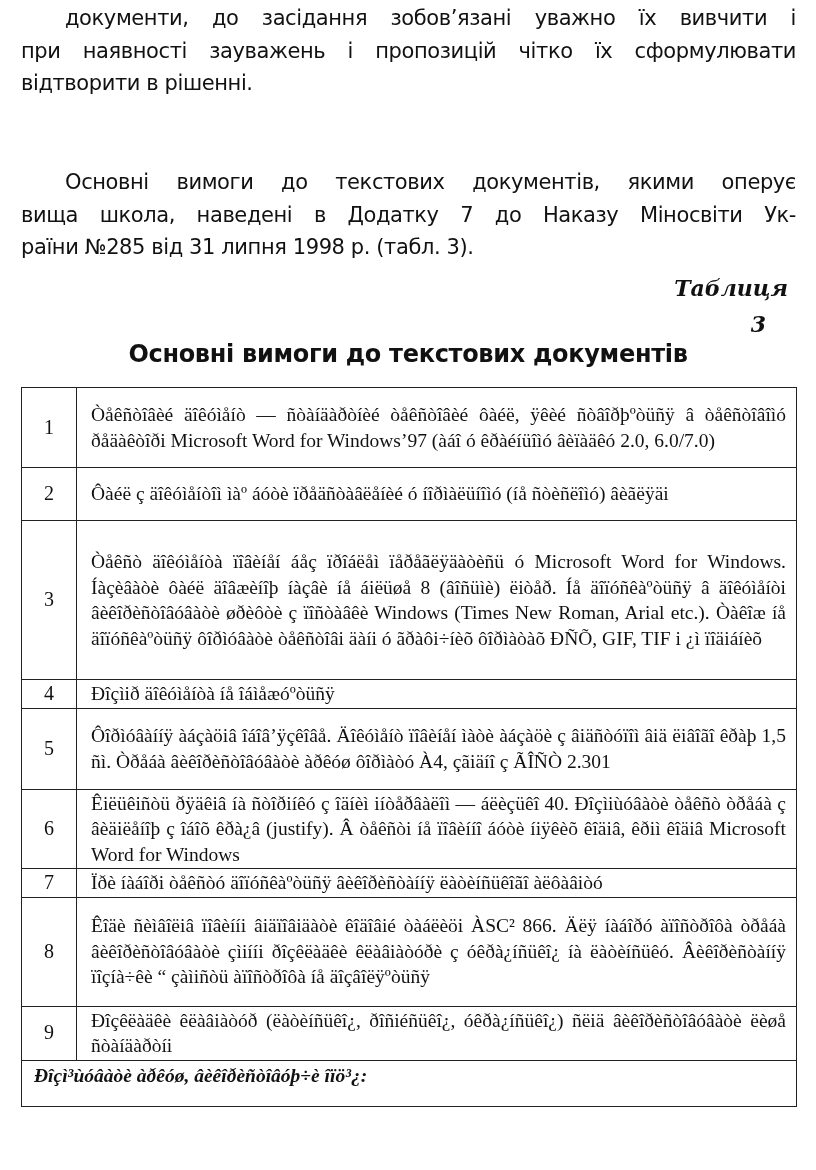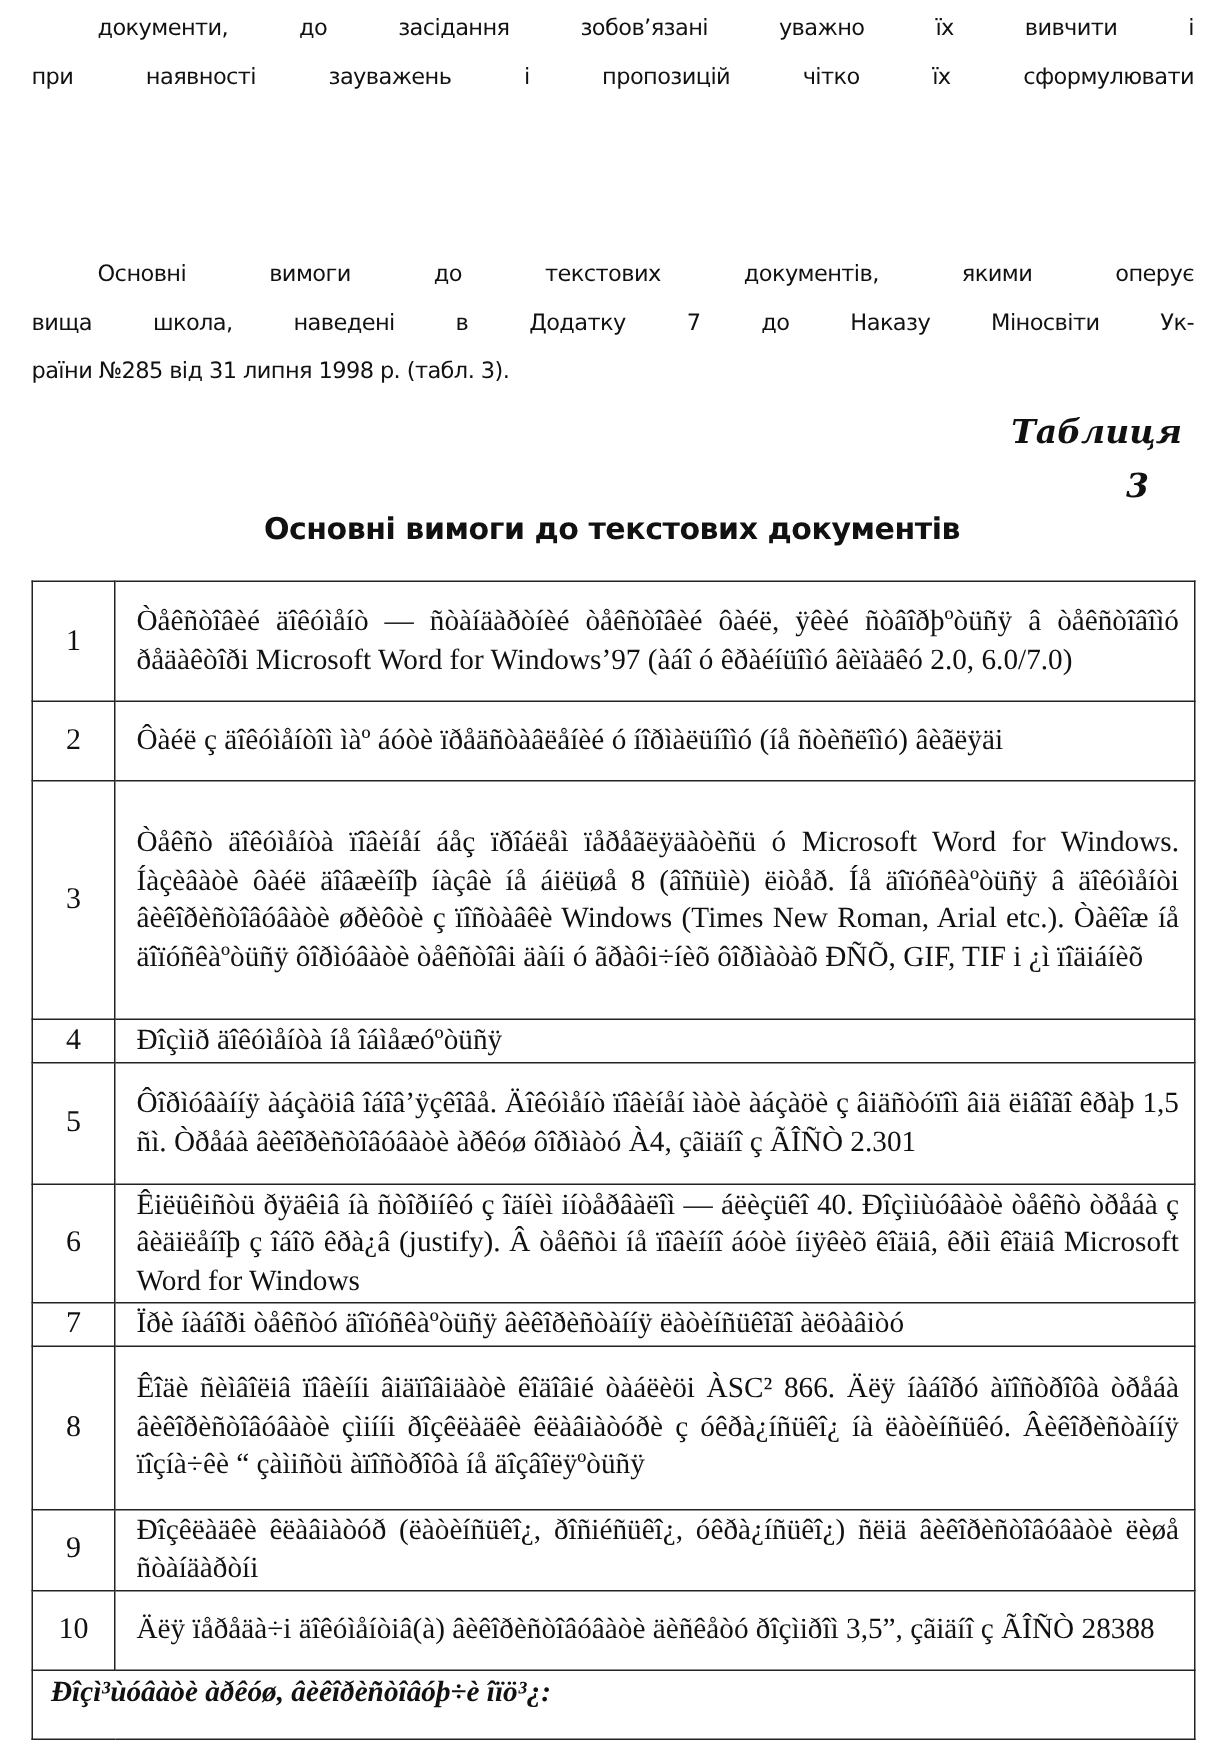--- a/index.html
+++ b/index.html
@@ -1,38 +1,38 @@
 <!DOCTYPE html>
 <html><head>
 <meta charset="utf-8">
 <style>
   html, body { margin: 0; padding: 0; background: #ffffff; }
   body { width: 816px; height: 1170px; position: relative; overflow: hidden; color: #111; }
   .page { position: absolute; left: 0; top: 0; width: 816px; height: 1170px; }
   .para {
     position: absolute; left: 21px; width: 775px;
     font-family: "DejaVu Sans", sans-serif;
-    font-size: 15px; line-height: 32.5px;
+    font-size: 21px; line-height: 32.5px;
     text-align: justify; letter-spacing: -0.4px;
     transform-origin: left top;
   }
   .para .line { display: block; white-space: nowrap; text-align-last: justify; }
   .para .line.last { text-align-last: left; }
   .indent { padding-left: 44px; }
   .caption {
     position: absolute; right: 28px; top: 270px; width: 130px;
     font-family: "DejaVu Serif", serif; font-style: italic;
     font-size: 22px; line-height: 36px; text-align: right; font-weight: bold;
   }
   .caption .num { display: block; padding-right: 22px; }
   .table-title {
     position: absolute; left: 0; width: 816px; top: 340px;
     text-align: center;
     font-family: "DejaVu Sans", sans-serif; font-weight: bold;
-    font-size: 20px; letter-spacing: -0.3px;
+    font-size: 24px; letter-spacing: -0.3px;
   }
   table.req {
     position: absolute; left: 21px; top: 387px; width: 776px;
     border-collapse: collapse;
     font-family: "Liberation Serif", serif; font-size: 19.5px; line-height: 25.5px;
   }
   table.req td { border: 1.5px solid #222; vertical-align: middle; }
   table.req td.n { width: 52px; text-align: center; font-size: 20px; }
   table.req td.t { padding: 1px 10px 1px 14px; text-align: justify; }
   table.req td.foot {
@@ -40,20 +40,21 @@
   }
 </style>
 </head>
 <body>
 
 <div class="page">
 
   <div class="para" style="top:2px;">
     <span class="line indent"><span style="white-space: nowrap;">документи, до засідання зобов’язані уважно їх вивчити і</span></span>
     <span class="line"><span style="white-space: nowrap;">при наявності зауважень і пропозицій чітко їх сформулювати</span></span>
+    <span class="line last"><span style="white-space: nowrap;">відтворити в рішенні.</span></span>
   </div>
 
   <div class="para" style="top:166px;">
     <span class="line indent"><span style="white-space: nowrap;">Основні вимоги до текстових документів, якими оперує</span></span>
     <span class="line"><span style="white-space: nowrap;">вища школа, наведені в Додатку 7 до Наказу Міносвіти Ук-</span></span>
     <span class="line last"><span style="white-space: nowrap;">раїни №285 від 31 липня 1998 р. (табл. 3).</span></span>
   </div>
 
   <div class="caption">
     <span>Таблиця</span>
@@ -93,23 +94,19 @@
       <td class="t">Ïðè íàáîði òåêñòó äîïóñêàºòüñÿ âèêîðèñòàííÿ ëàòèíñüêîãî àëôàâiòó</td>
     </tr>
     <tr style="height:109px;">
       <td class="n">8</td>
       <td class="t">Êîäè ñèìâîëiâ ïîâèííi âiäïîâiäàòè êîäîâié òàáëèöi ÀSC² 866. Äëÿ íàáîðó àïîñòðîôà òðåáà âèêîðèñòîâóâàòè çìiííi ðîçêëàäêè êëàâiàòóðè ç óêðà¿íñüêî¿ íà ëàòèíñüêó. Âèêîðèñòàííÿ ïîçíà÷êè “ çàìiñòü àïîñòðîôà íå äîçâîëÿºòüñÿ</td>
     </tr>
     <tr style="height:53px;">
       <td class="n">9</td>
       <td class="t">Ðîçêëàäêè êëàâiàòóð (ëàòèíñüêî¿, ðîñiéñüêî¿, óêðà¿íñüêî¿) ñëiä âèêîðèñòîâóâàòè ëèøå ñòàíäàðòíi</td>
     </tr>
-    <tr style="height:53px;">
-      <td class="n">10</td>
-      <td class="t">Äëÿ ïåðåäà÷i äîêóìåíòiâ(à) âèêîðèñòîâóâàòè äèñêåòó ðîçìiðîì 3,5”, çãiäíî ç ÃÎÑÒ 28388</td>
-    </tr>
     <tr style="height:29px;">
       <td class="foot" colspan="2">Ðîçì³ùóâàòè àðêóø, âèêîðèñòîâóþ÷è îïö³¿:</td>
     </tr>
   </tbody>
     </table>
 
 </div>
 
 </body></html>

